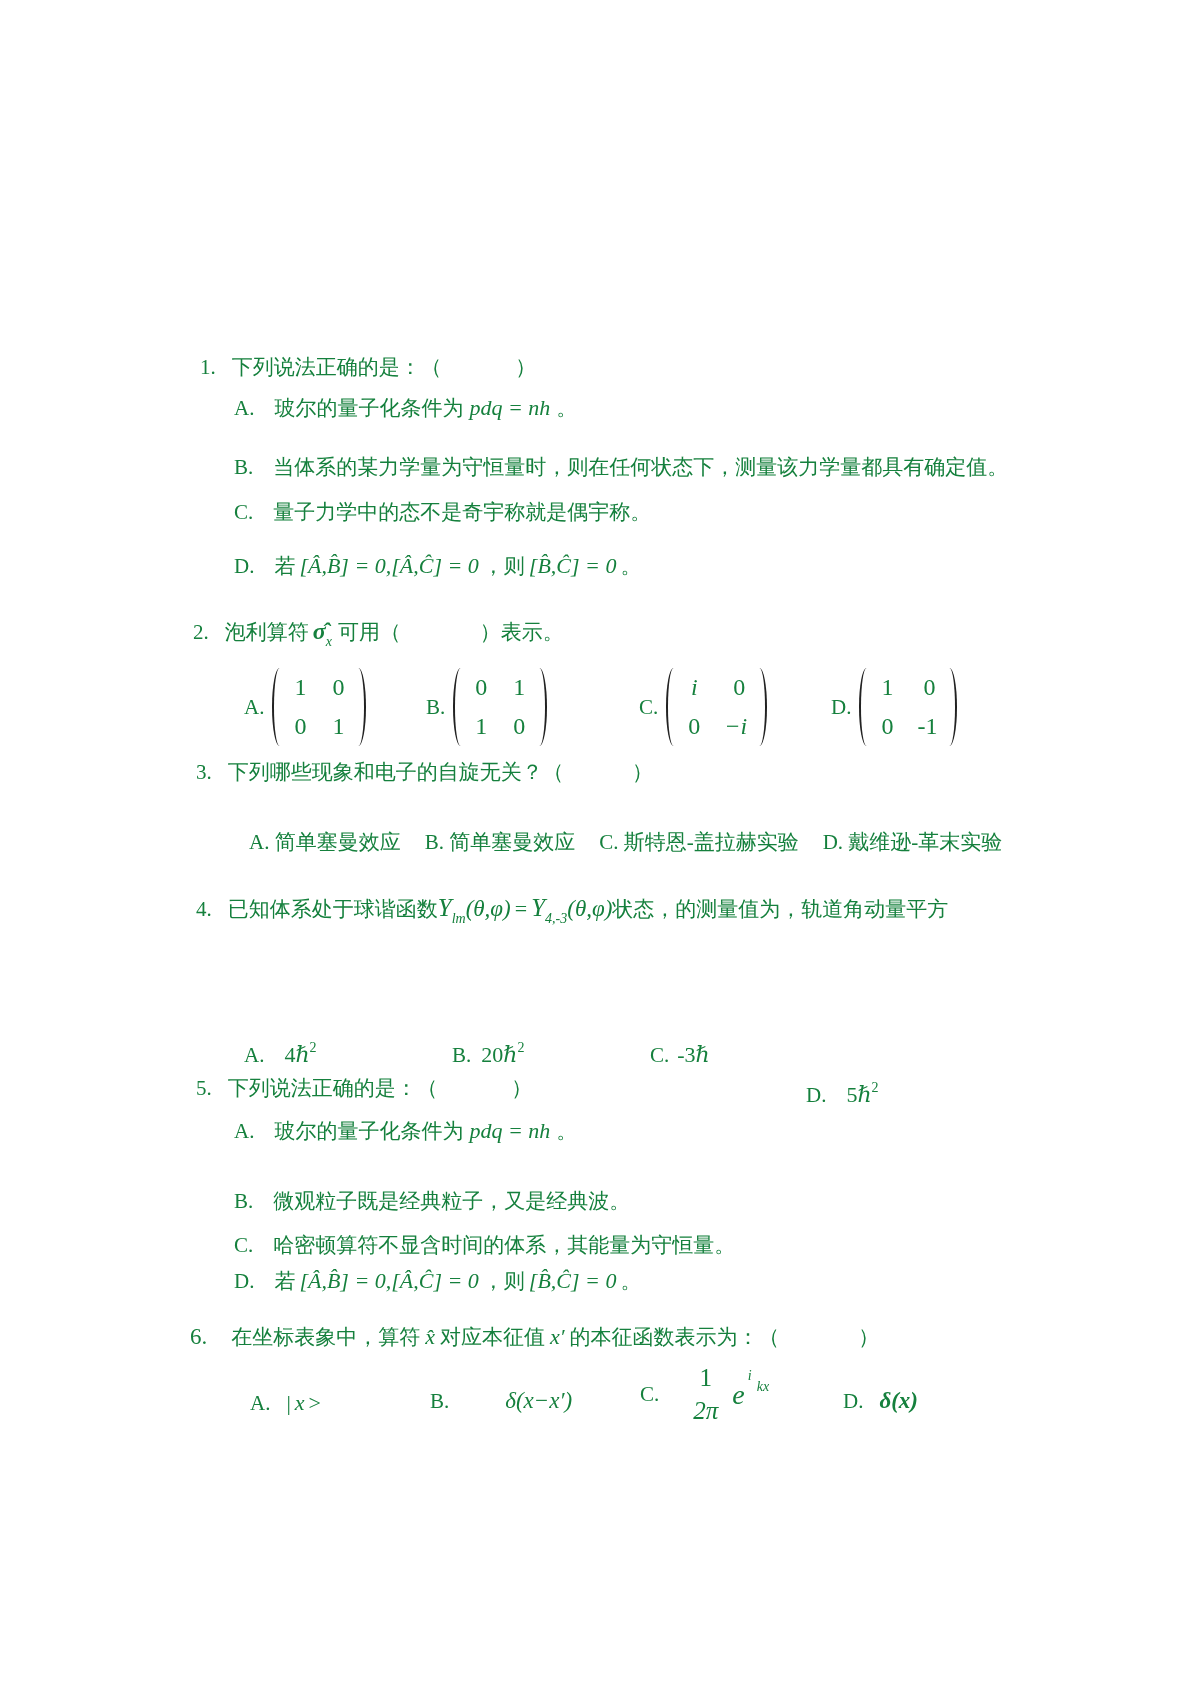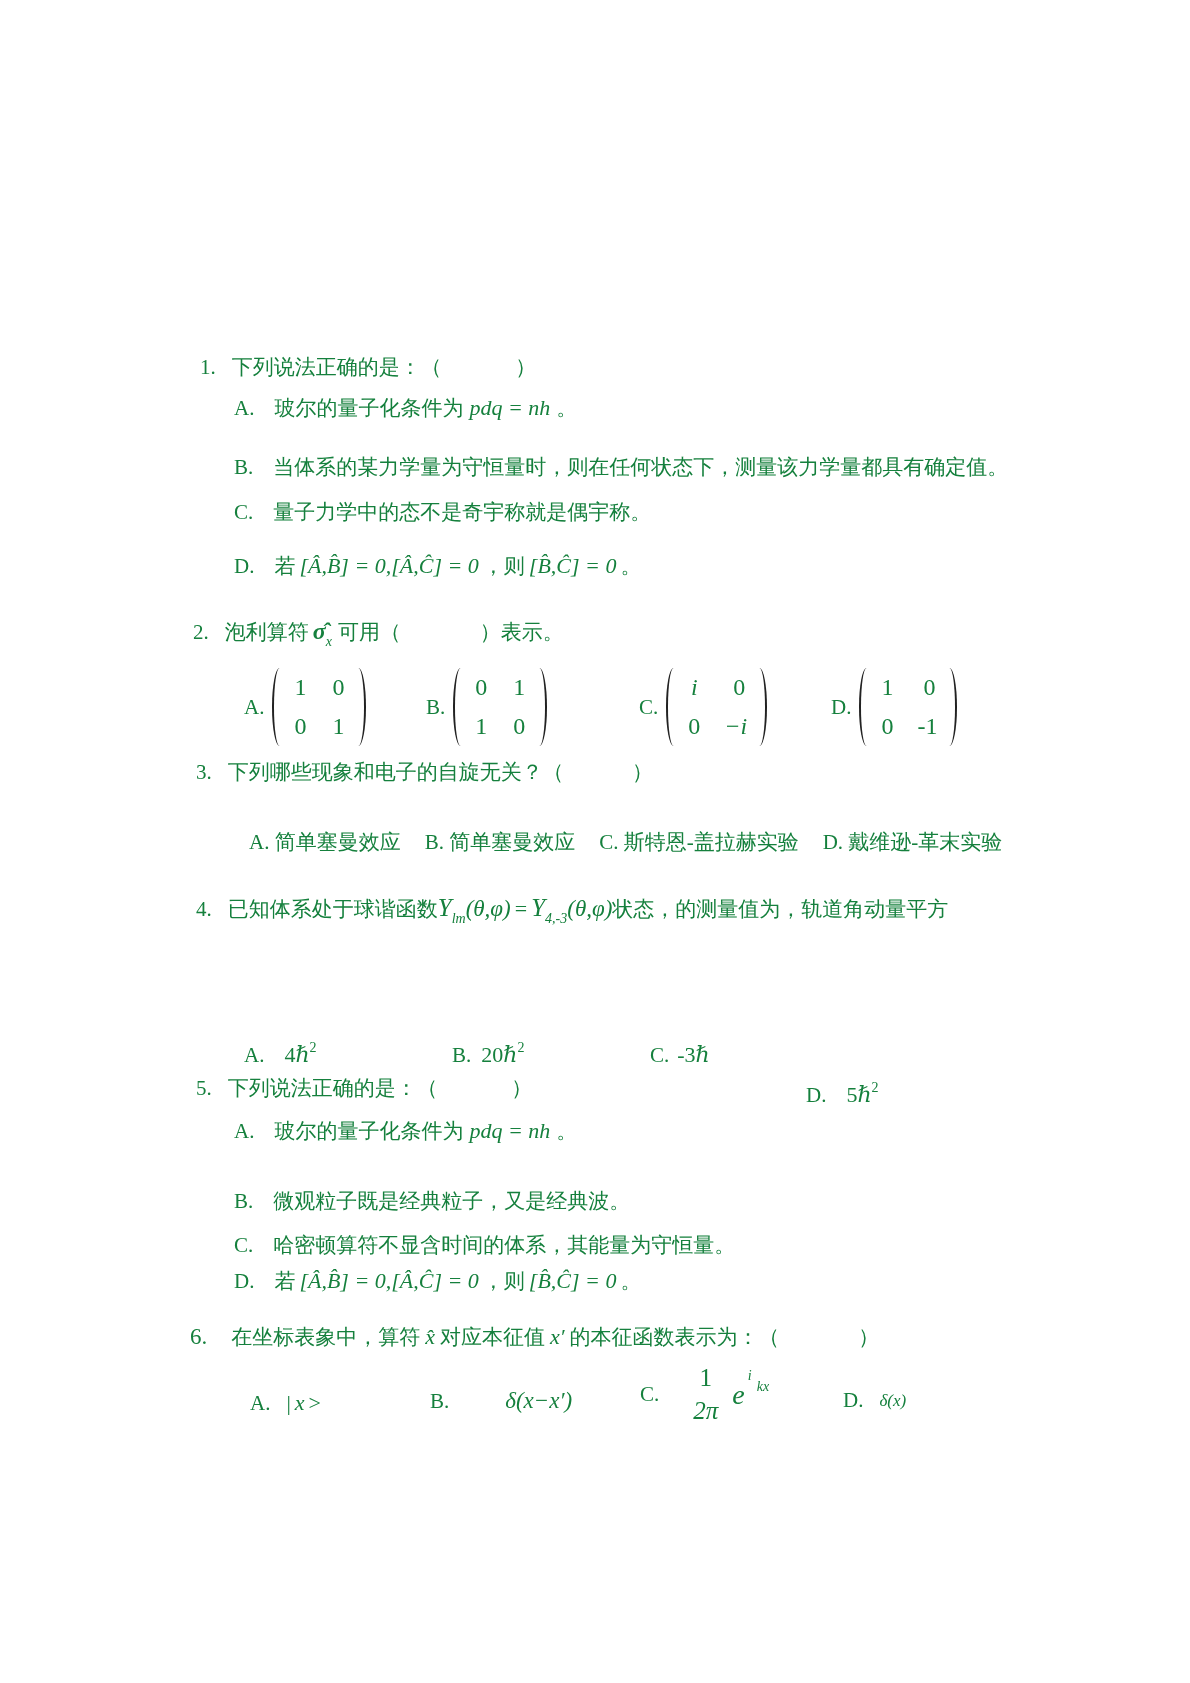--- a/index.html
+++ b/index.html
@@ -202,16 +202,16 @@
       <span class="fbot">2π</span>
     </span>
     <span class="ebase">e</span>
     <span class="estack">
       <span class="ehi">i</span>
       <span class="elo">kx</span>
     </span>
   </div>
   <div class="g6" style="left:843px; top:1388px;">
     <span class="olabel">D.</span>
-      <span class="fx" style="font-size:17px;">δ(x)</span>
+      <span class="fx" style="font-size:23px;font-weight:bold;">δ(x)</span>
   </div>
 
 </div>
 
 </body></html>

